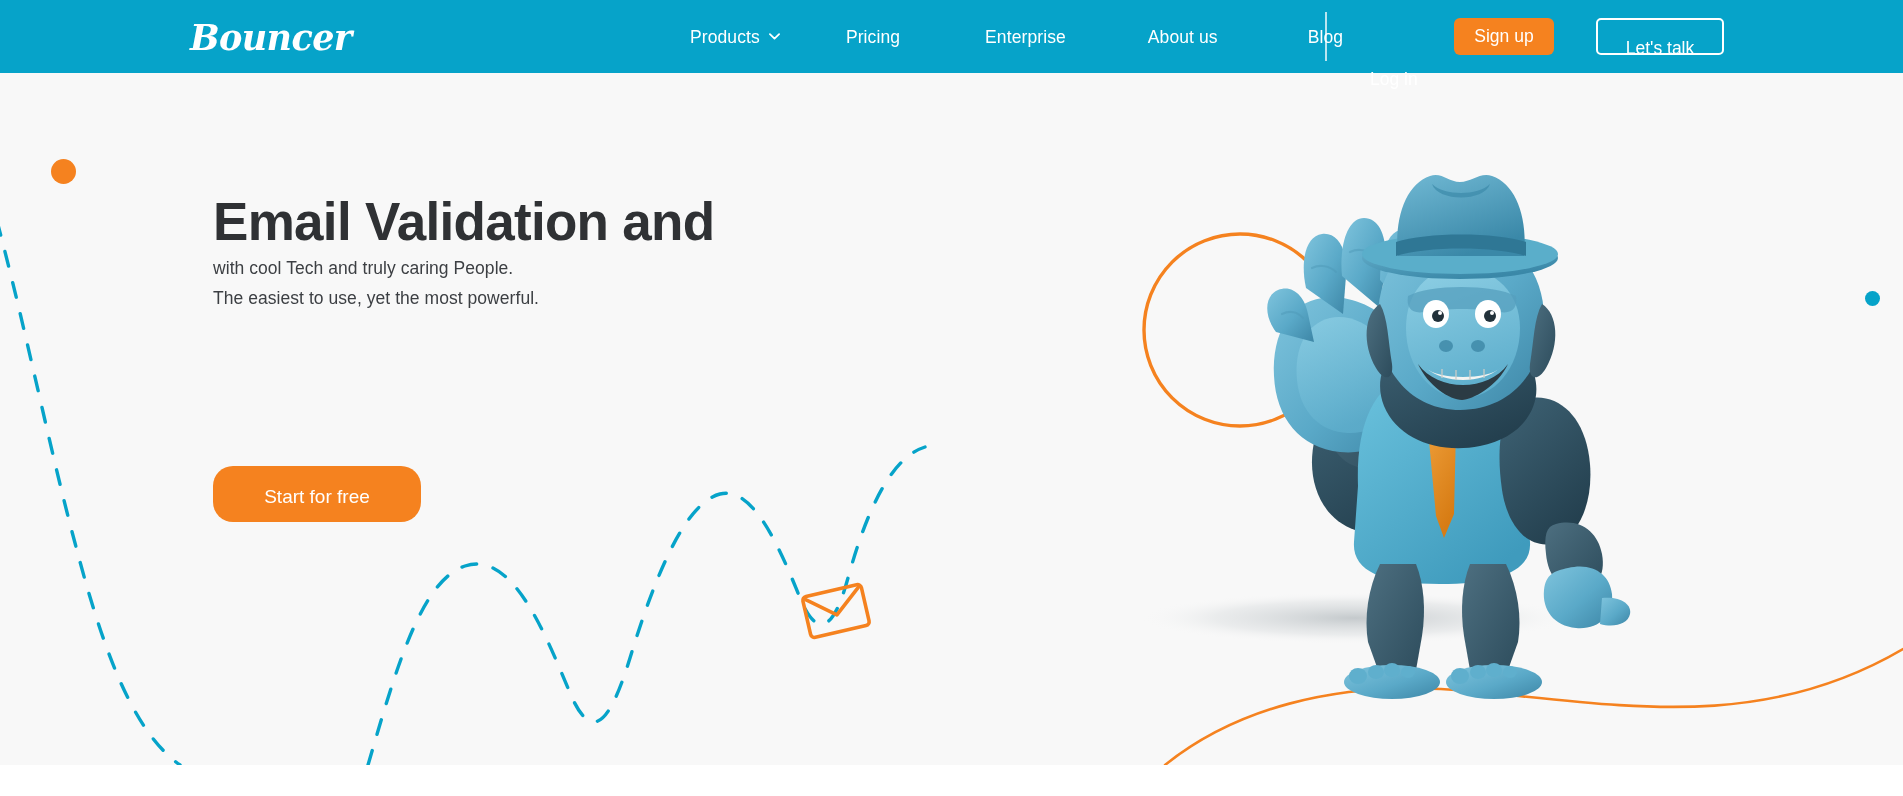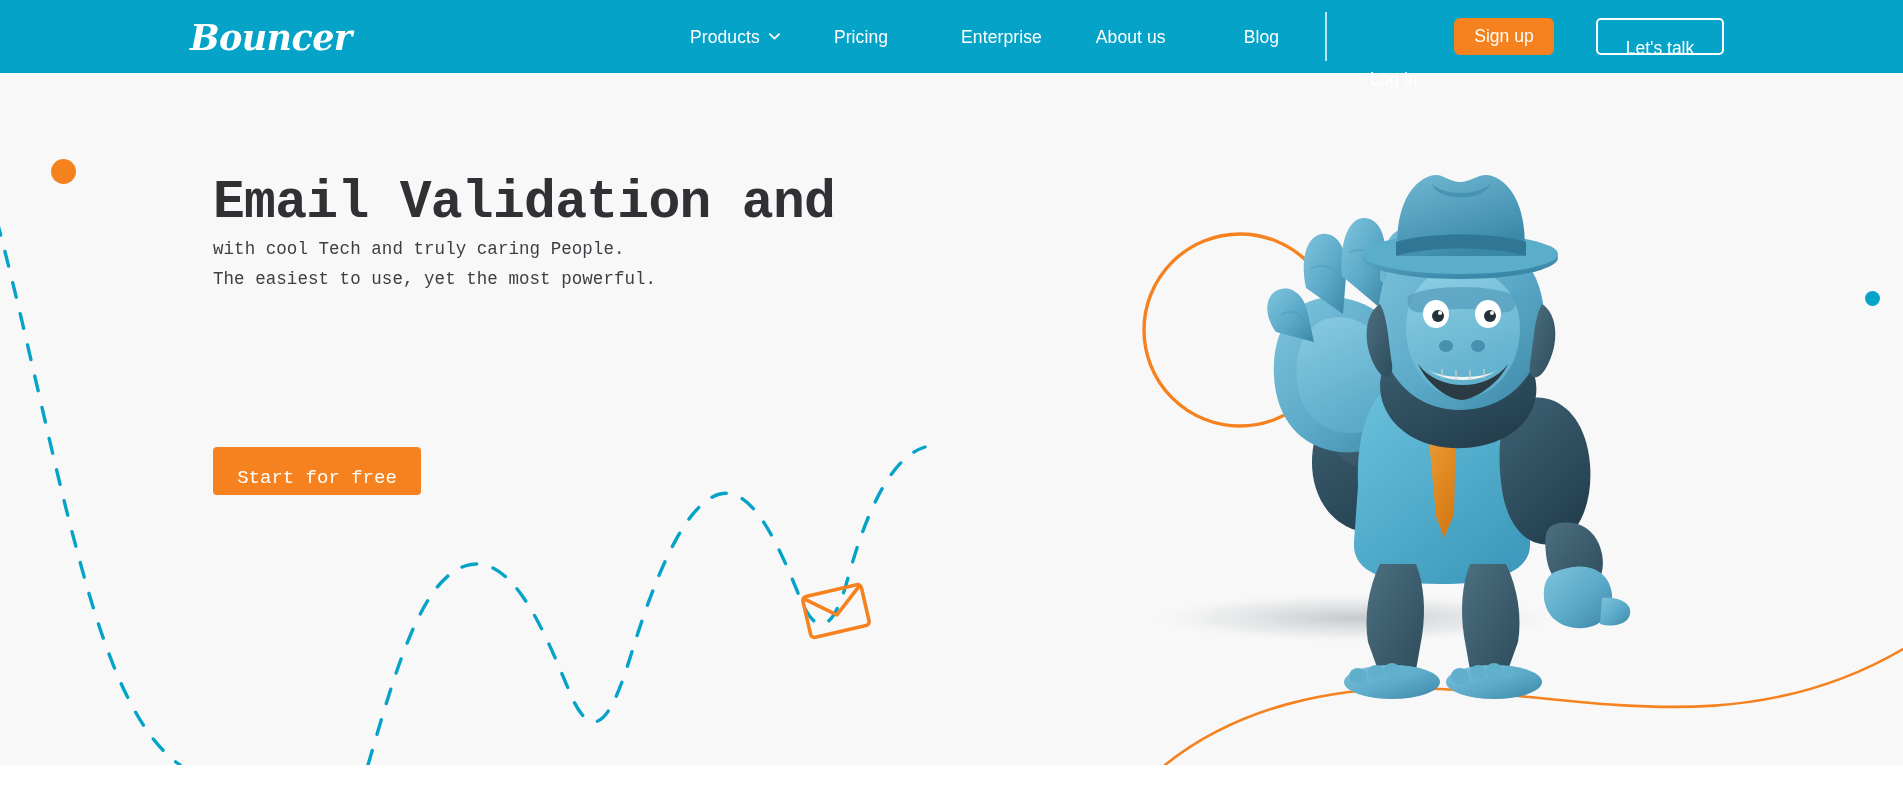--- a/index.html
+++ b/index.html
@@ -49,37 +49,37 @@
     white-space: nowrap;
   }
 
   .nav-links {
     position: absolute;
     left: 690px;
     top: 50%;
     transform: translateY(-50%);
     display: flex;
     align-items: center;
-    gap: 0;
+    gap: 12px;
   }
   .nav-link {
     color: #ffffff;
     font-size: 17.5px;
     font-weight: 400;
     letter-spacing: 0.1px;
     text-decoration: none;
     white-space: nowrap;
     display: inline-flex;
     align-items: center;
     gap: 9px;
     cursor: pointer;
   }
   .nav-gap-1 { margin-right: 54px; }
   .nav-gap-2 { margin-right: 73px; }
-  .nav-gap-3 { margin-right: 54px; }
+  .nav-gap-3 { margin-right: 70px; }
   .nav-gap-4 { margin-right: 78px; }
 
   .chev {
     display: inline-block;
     width: 11px;
     height: 11px;
     position: relative;
     top: 1px;
   }
   .chev svg { display: block; }
@@ -158,24 +158,23 @@
     position: absolute;
     inset: 0;
     width: 1903px;
     height: 692px;
     pointer-events: none;
   }
 
   .hero-copy {
     position: absolute;
     left: 213px;
-    top: 99px;
+    top: 118px;
     width: 760px;
     z-index: 20;
-    font-family: Liberation Mono, monospace;
   }
 
   .headline {
     color: #2f3134;
     font-size: 53px;
     font-weight: 700;
     line-height: 1.17;
     letter-spacing: -0.7px;
     margin: 0;
   }
@@ -189,25 +188,25 @@
     line-height: 1.72;
     letter-spacing: 0.05px;
     margin: 0;
   }
 
   .btn-start {
     position: absolute;
     left: 0;
     top: 275px;
     width: 208px;
-    height: 48px;
+    height: 56px;
     background: #f5821f;
     color: #ffffff;
     border: none;
-    border-radius: 4px;
+    border-radius: 20px;
     font-family: inherit;
     font-size: 19px;
     line-height: 62px;
     text-align: center;
     cursor: pointer;
     padding: 0;
     white-space: nowrap;
   }
 
   

